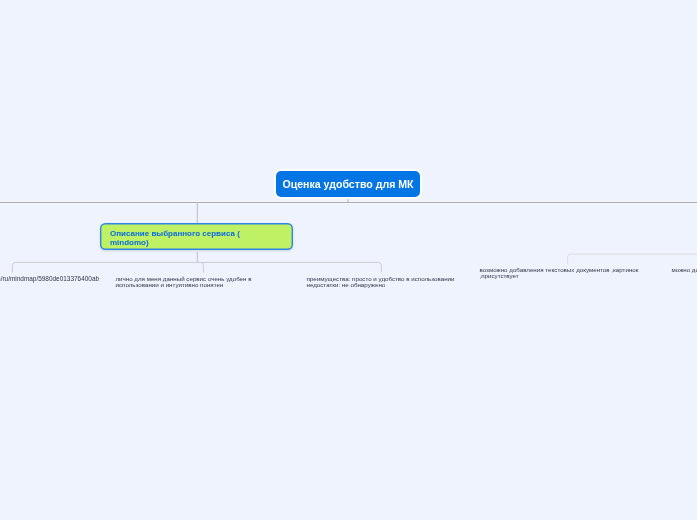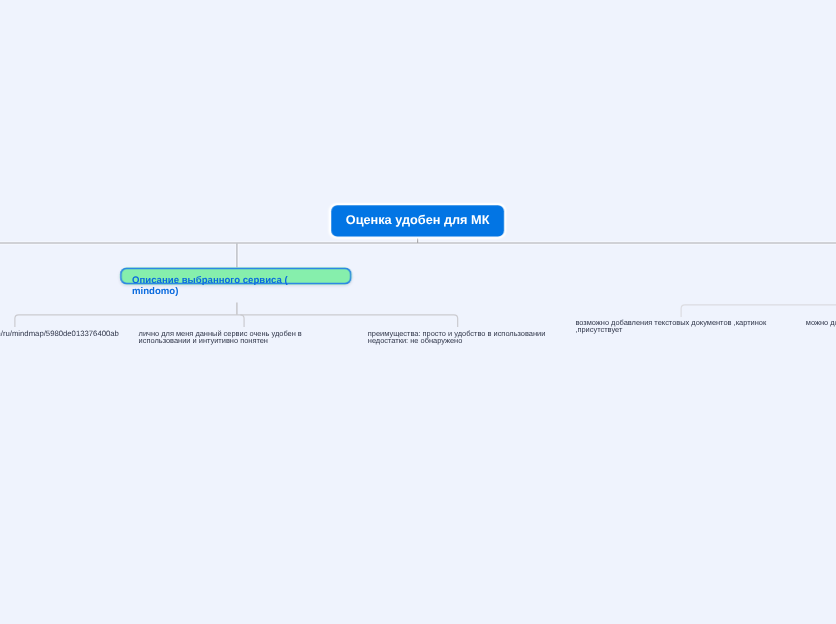--- a/index.html
+++ b/index.html
@@ -20,22 +20,22 @@
   
   .root {
     left:276px; top:170.6px; width:144px; height:26px;
     background:#0275e4; border-radius:5px;
     display:flex; align-items:center; justify-content:center;
     color:#ffffff; font-weight:bold; font-size:10.6px;
     box-shadow:0 0 0 1.6px #ffffff, 0 0 1.8px 1.8px rgba(255,255,255,0.75);
   }
   
   .l1 {
-    left:100px; top:223px; width:193px; height:14px;
-    background:#86efac; border:0 none; border-radius:5.5px;
+    left:100px; top:223px; width:193px; height:27px;
+    background:#bef264; border:0 none; border-radius:5.5px;
     box-shadow:inset 0 0 0 1.4px #2e87e4, 0 1px 2.5px rgba(90,100,130,0.22);
     color:#0a6ade; font-weight:bold; font-size:8px;
     padding:6px 0 0 10px; line-height:9.4px;
     white-space:pre-line;
   }
   
   .leaf {
     position:absolute; font-size:6.2px; color:#30364a;
     line-height:6.3px; width:176px; padding:0 5px; box-sizing:border-box;
   }
@@ -58,21 +58,21 @@
       <path d="M197.4 252 L197.4 262.5" stroke-width="1.4"></path>
       <path d="M12.4 272.6 L12.4 265.5 Q12.4 262.4 15.5 262.4 L378.3 262.4 Q381.4 262.4 381.4 265.5 L381.4 272.6"></path>
       <path d="M203.4 272.6 L203.4 265.5 Q203.4 262.4 200.3 262.4"></path>
     </g>
     <g fill="none" stroke="#dcdce1" stroke-width="1" shape-rendering="geometricPrecision">
       <path d="M567.6 264.2 L567.6 257.2 Q567.6 254.1 570.7 254.1 L710 254.1"></path>
     </g>
   </svg>
 
   <div class="node root">
-      <span class="roottxt">Оценка удобен для МК</span>
+      <span class="roottxt">Оценка удобство для МК</span>
     </div>
 
   <div class="node l1"><span class="l1txt">Описание выбранного сервиса (
 mindomo)</span></div>
 
   <div class="leaf" style="left:-79.5px; top:276px; font-size:6.45px;"><span>https://www.mindomo.com/ru/mindmap/5980de013376400ab</span></div>
 
   <div class="leaf" style="left:110.5px; top:276px;"><span>лично для меня данный сервис очень удобен в использовании и интуитивно понятен</span></div>
 
   <div class="leaf" style="left:301.5px; top:276px;"><span>преимущества: просто и удобство в использовании недостатки: не обнаружено</span></div>

